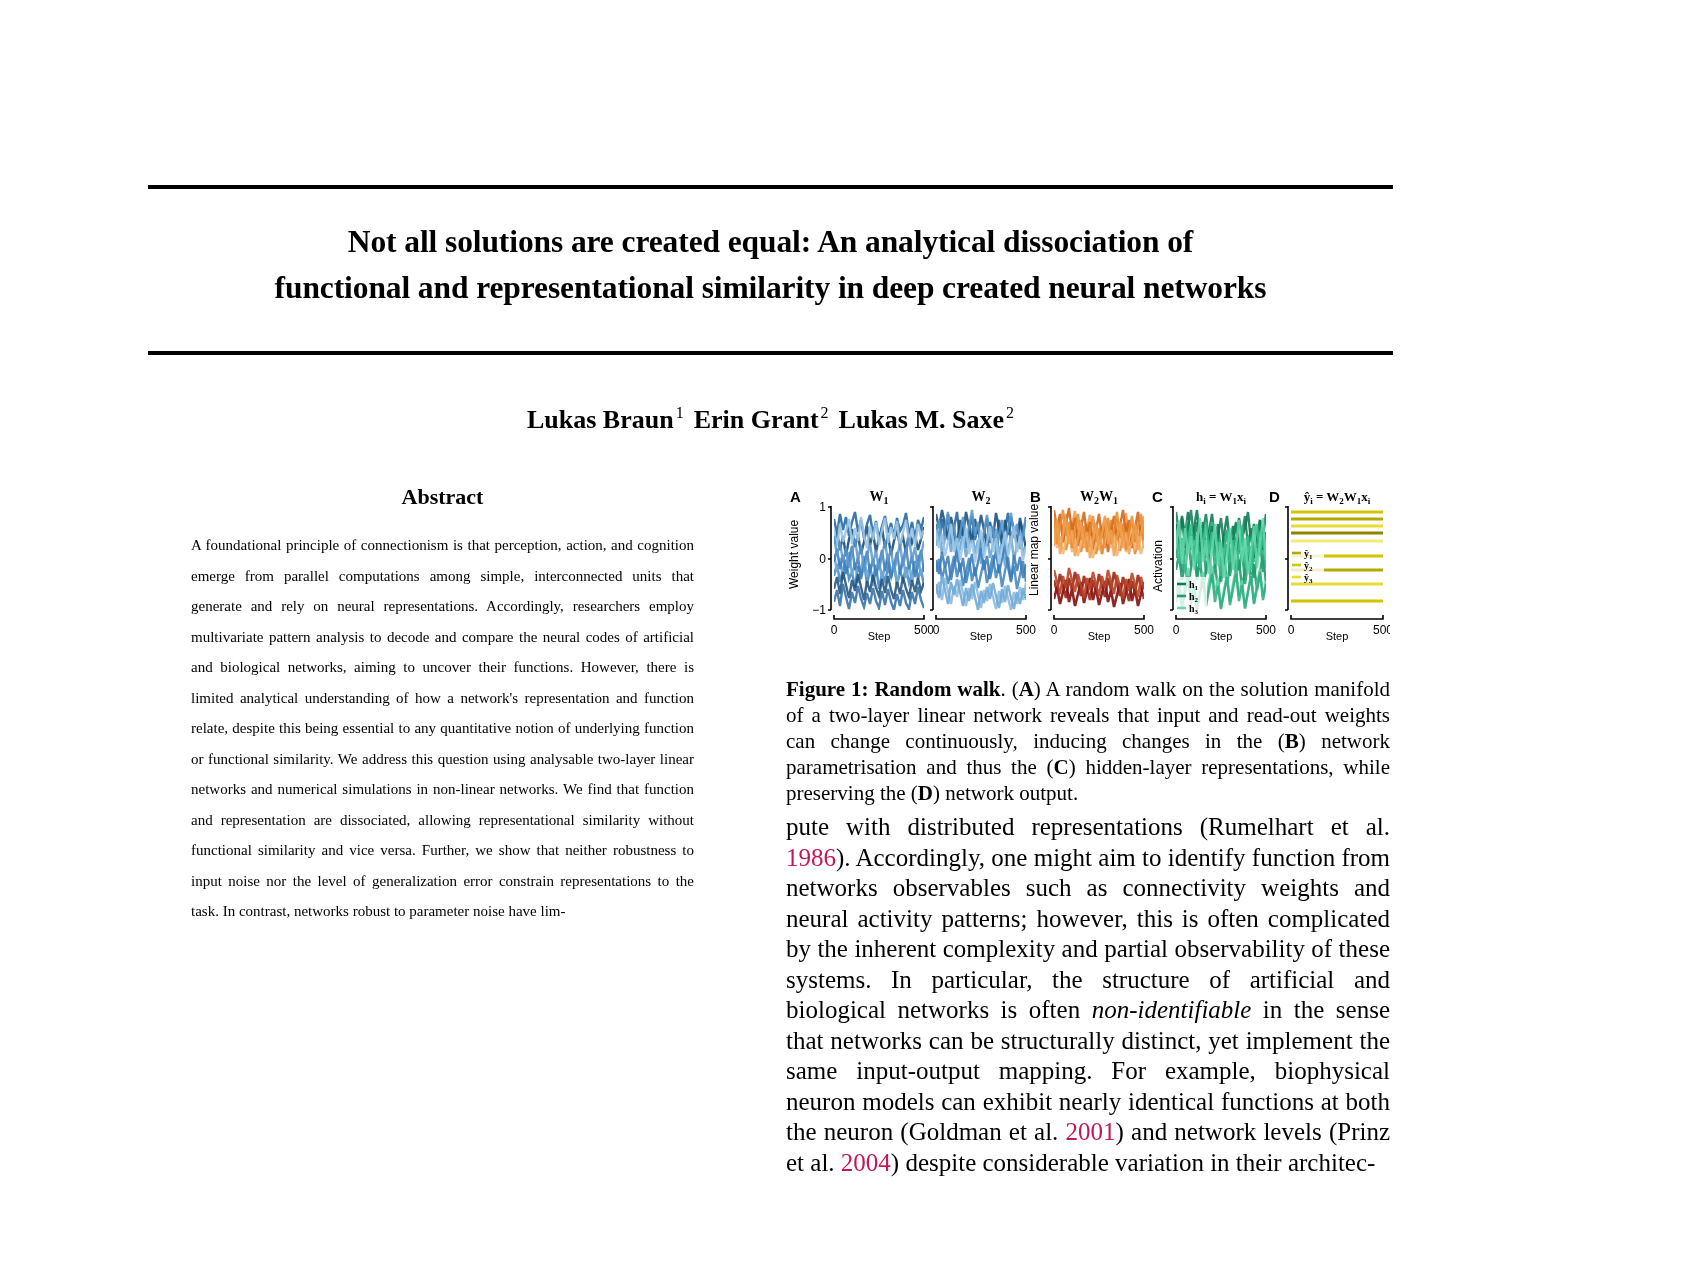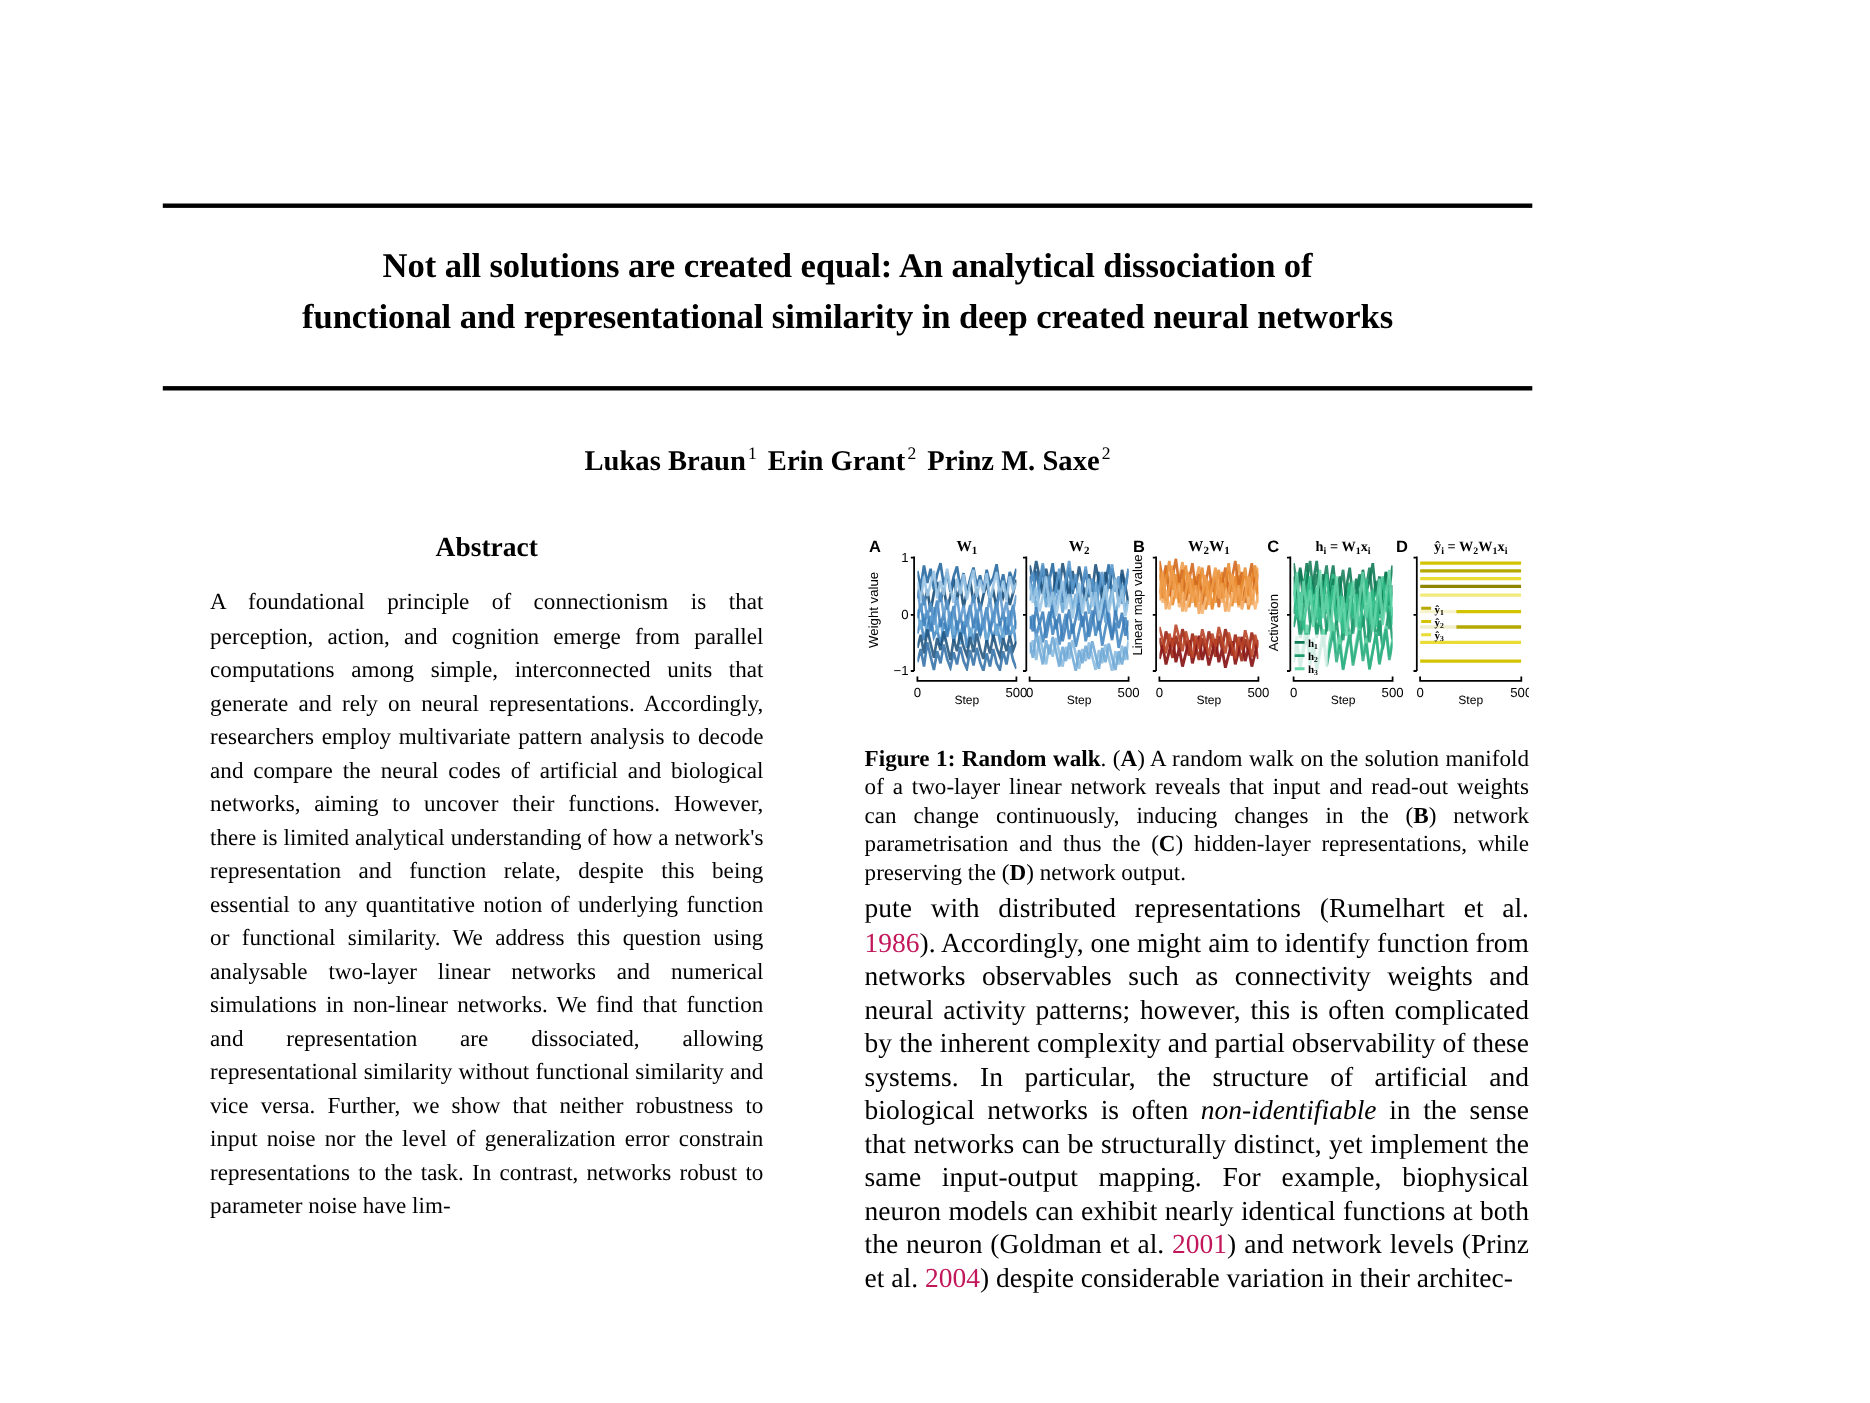--- a/index.html
+++ b/index.html
@@ -68,26 +68,26 @@
   .col-left {
     position: absolute;
     left: 191px;
     top: 484px;
     width: 503px;
   }
 
   .abstract-head {
     text-align: center;
     font-weight: bold;
-    font-size: 25px;
+    font-size: 22px;
     margin: 0 0 20px 0;
   }
 
   .abstract-body {
-    font-size: 21px;
+    font-size: 15px;
     line-height: 30.5px;
     text-align: justify;
     text-justify: inter-word;
     margin: 0;
     hyphens: manual;
   }
 
   .cite { color: #c2185b; }
   .ital { font-style: italic; }
 
@@ -131,21 +131,21 @@
 
   <div class="rule rule-top"></div>
   <div class="rule rule-bottom"></div>
 
   <div class="title">
     <div>Not all solutions are created equal: An analytical dissociation of</div>
     <div>functional and representational similarity in deep created neural networks</div>
   </div>
 
   <div class="authors">
-    <span>Lukas Braun</span><span class="sup">1</span><span>Erin Grant</span><span class="sup">2</span><span>Prinz M. Saxe</span><span class="sup last">2</span>
+    <span>Lukas Braun</span><span class="sup">1</span><span>Erin Grant</span><span class="sup">2</span><span>Lukas M. Saxe</span><span class="sup last">2</span>
   </div>
 
   <div class="col-left">
     <h2 class="abstract-head">Abstract</h2>
     <p class="abstract-body">A foundational principle of connectionism is that perception, action, and cognition emerge from parallel computations among simple, interconnected units that generate and rely on neural representations. Accordingly, researchers employ multivariate pattern analysis to decode and compare the neural codes of artificial and biological networks, aiming to uncover their functions. However, there is limited analytical understanding of how a network's representation and function relate, despite this being essential to any quantitative notion of underlying function or functional similarity. We address this question using analysable two-layer linear networks and numerical simulations in non-linear networks. We find that function and representation are dissociated, allowing representational similarity without functional similarity and vice versa. Further, we show that neither robustness to input noise nor the level of generalization error constrain representations to the task. In contrast, networks robust to parameter noise have lim-</p>
   </div>
 
   <div class="figure">
     <svg width="604" height="166" viewBox="0 0 604 166">
       <defs>

